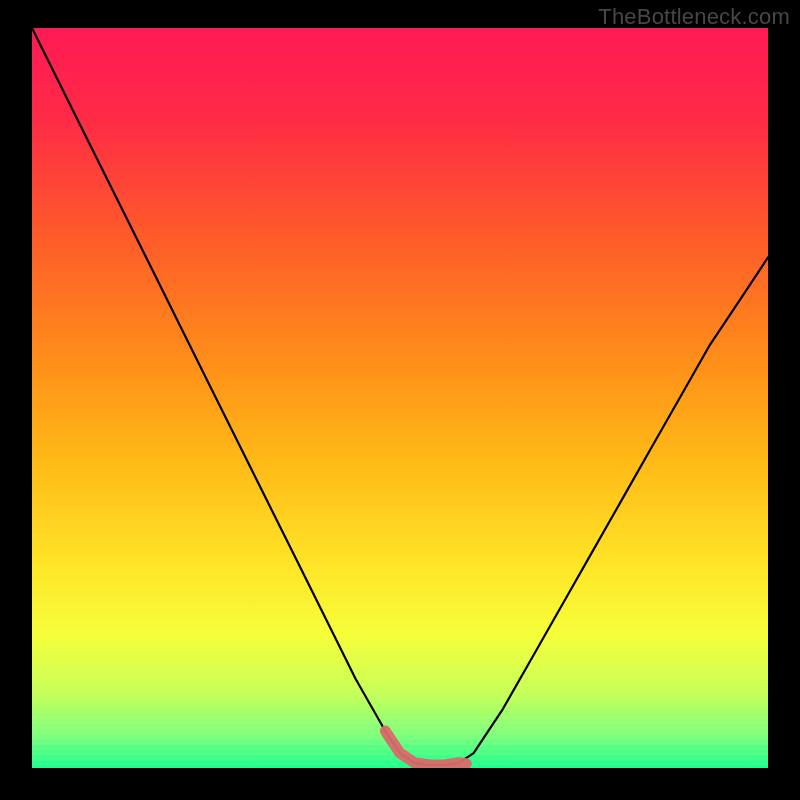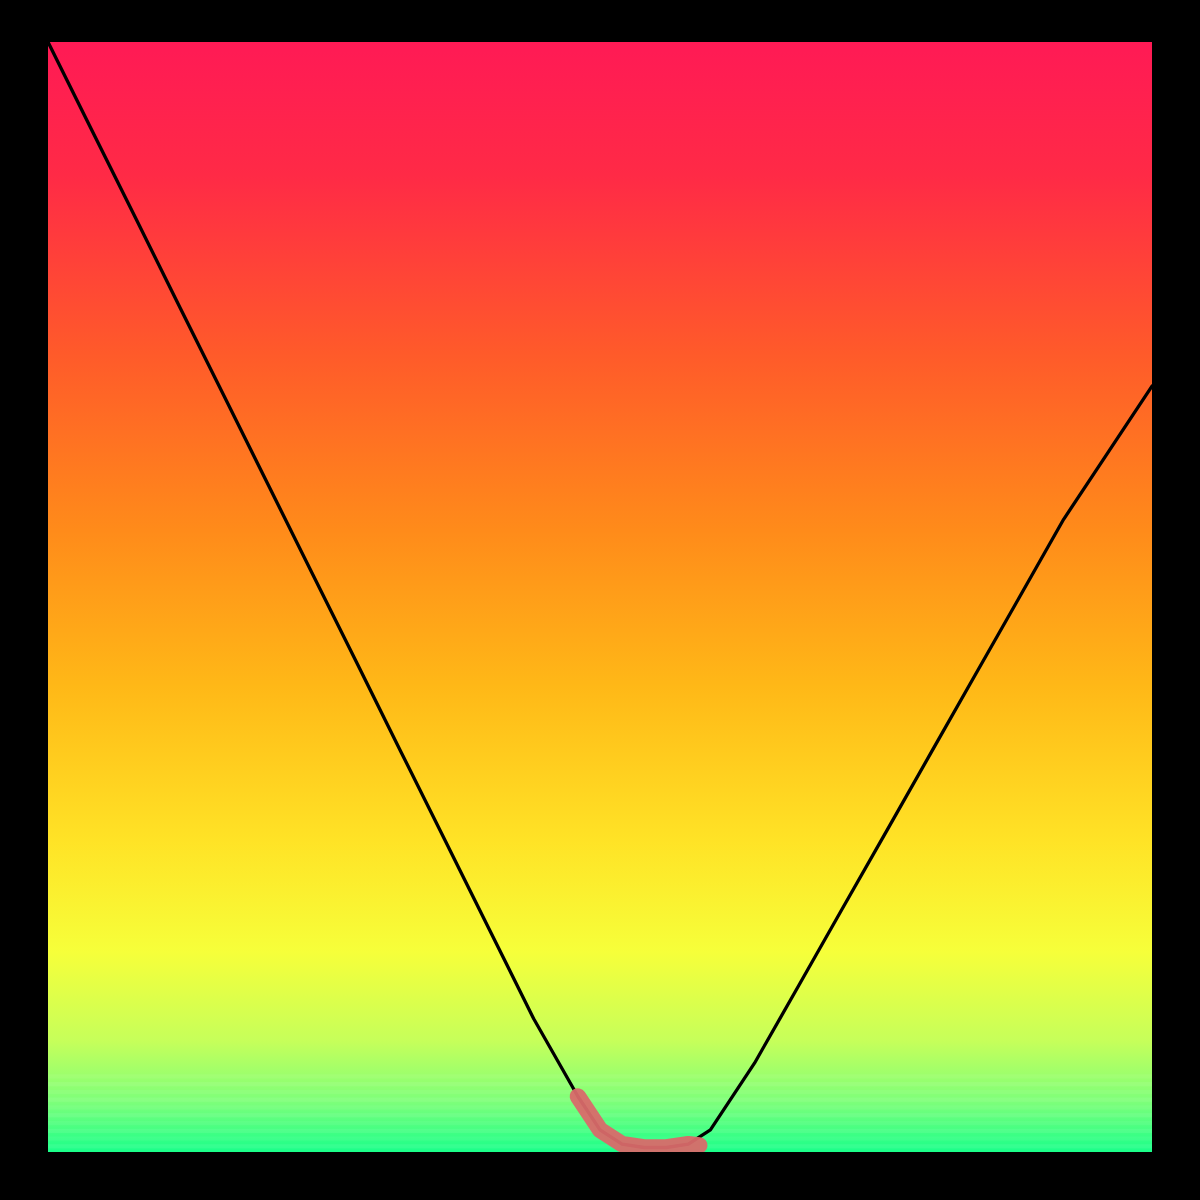--- a/index.html
+++ b/index.html
@@ -27,20 +27,21 @@
     user-select: none;
   }
   svg {
     display: block;
   }
 </style>
 </head>
 <body>
 
 <div class="stage">
+  <div class="watermark">TheBottleneck.com</div>
   <svg id="chart-svg" width="800" height="800" viewBox="0 0 800 800">
       <defs>
         <linearGradient id="bg-grad" x1="0" y1="0" x2="0" y2="1">
           <stop offset="0%" stop-color="#ff1a55"></stop>
           <stop offset="12%" stop-color="#ff2a46"></stop>
           <stop offset="28.000000000000004%" stop-color="#ff5a2a"></stop>
           <stop offset="44%" stop-color="#ff8b1a"></stop>
           <stop offset="57.99999999999999%" stop-color="#ffb817"></stop>
           <stop offset="72%" stop-color="#ffe326"></stop>
           <stop offset="82%" stop-color="#f6ff3a"></stop>

